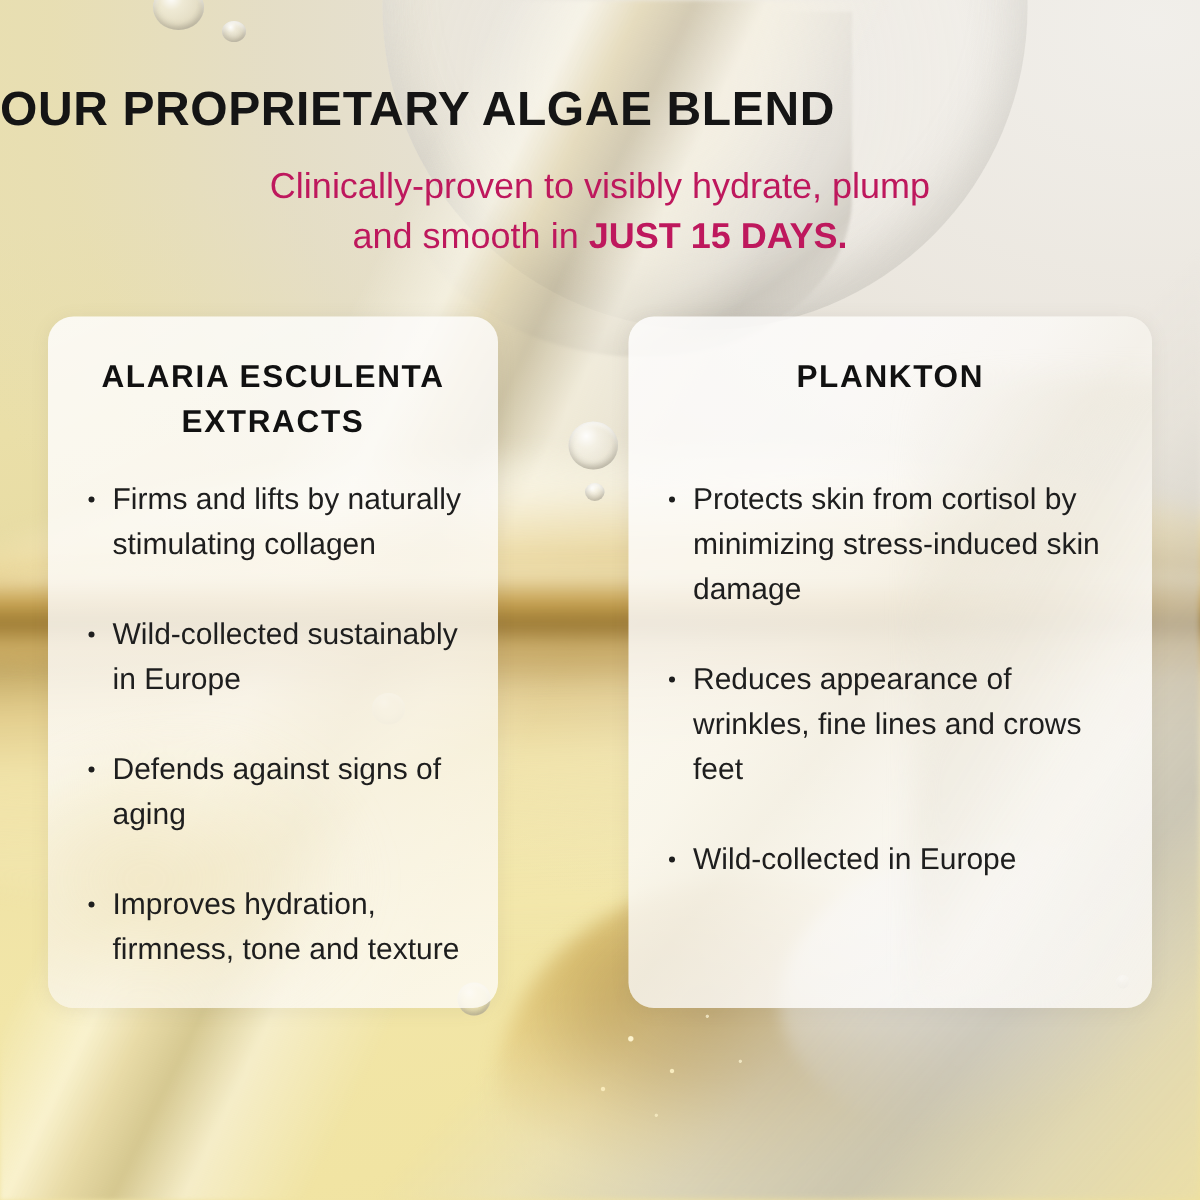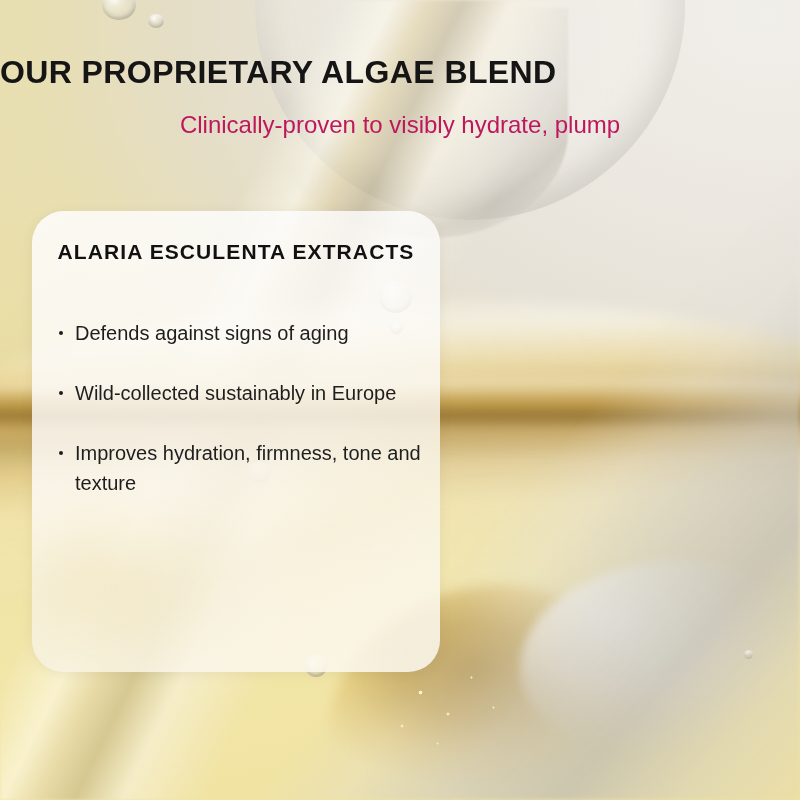--- a/index.html
+++ b/index.html
@@ -274,21 +274,21 @@
   
   .card {
     position: absolute;
     top: 211px;
     height: 461px;
     border-radius: 17px;
     overflow: hidden;
     background: rgba(253,251,250,0.80);
     box-shadow: 0 2px 12px rgba(120,110,85,0.10);
   }
-  .card-left  { left: 32px;  width: 408px; border-radius: 32px; }
+  .card-left  { left: 32px;  width: 300px; }
   .card-right { left: 419px; width: 349px; }
 
   
   .card-tint {
     position: absolute;
     inset: 0;
     pointer-events: none;
   }
   .card-left .card-tint {
     background:
@@ -417,30 +417,44 @@
   <div class="droplet d-card"></div>
   <div class="droplet d-low"></div>
   <div class="droplet d-lowb"></div>
 
   <div class="content">
 
     <div class="headline">OUR PROPRIETARY ALGAE BLEND</div>
 
     <div class="subhead">
       <div>Clinically-proven to visibly hydrate, plump</div>
+      <div><span>and smooth in </span><span class="strong">JUST 15 DAYS.</span></div>
     </div>
 
     <div class="card card-left">
       <div class="card-tint"></div>
       <div class="card-tint2"></div>
       <div class="card-body">
         <div class="card-title">ALARIA ESCULENTA EXTRACTS</div>
         <ul class="bullets">
+          <li class="bullet">Firms and lifts by naturally stimulating collagen</li>
+          <li class="bullet">Wild-collected sustainably in Europe</li>
           <li class="bullet">Defends against signs of aging</li>
-          <li class="bullet">Wild-collected sustainably in Europe</li>
           <li class="bullet">Improves hydration, firmness, tone and texture</li>
         </ul>
       </div>
     </div>
 
+    <div class="card card-right">
+      <div class="card-tint"></div>
+      <div class="card-tint2"></div>
+      <div class="card-body">
+        <div class="card-title">PLANKTON</div>
+        <ul class="bullets">
+          <li class="bullet">Protects skin from cortisol by minimizing stress-induced skin damage</li>
+          <li class="bullet">Reduces appearance of wrinkles, fine lines and crows feet</li>
+          <li class="bullet">Wild-collected in Europe</li>
+        </ul>
+      </div>
+    </div>
 
   </div>
 </div>
 
 </body></html>

